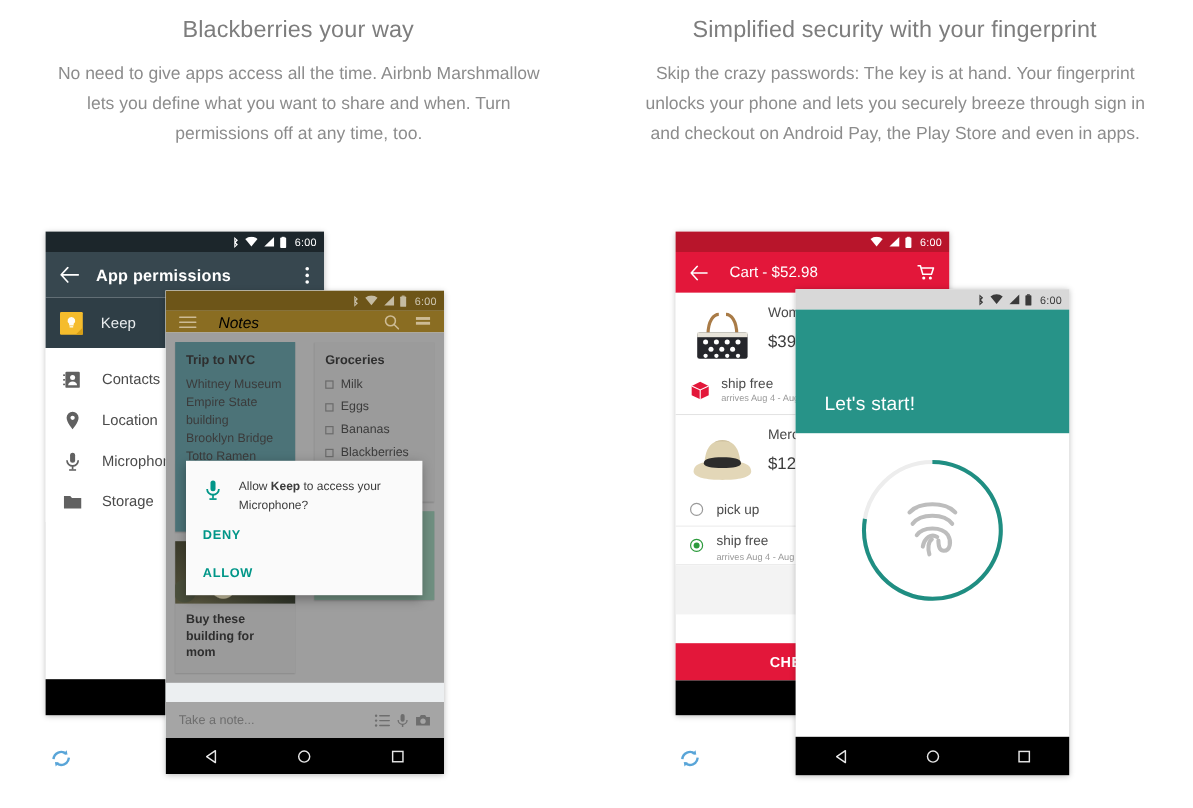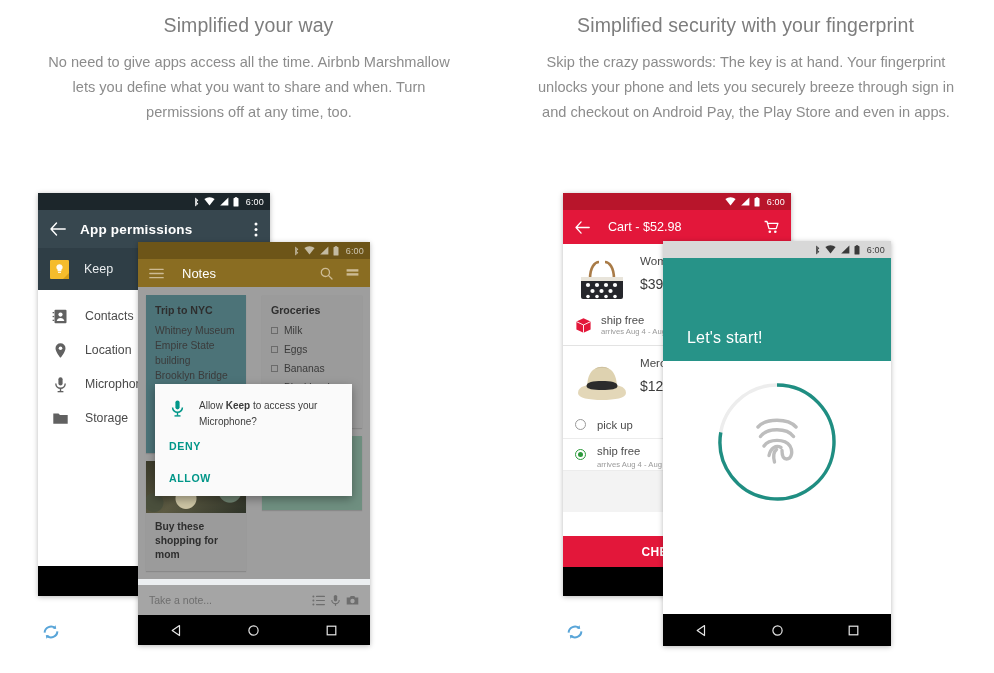--- a/index.html
+++ b/index.html
@@ -84,22 +84,22 @@
   }
   .perm-ico { width:17px; height:17px; flex:none; display:block; }
 
   
   #phone-notes {
     left: 138px; top: 242px; width: 232px; height: 403px;
   }
   .notes-inner { position:relative; width:100%; height:100%; overflow:hidden; background:#eceff1; }
   #phone-notes .statusbar { background:#6d5518; }
   .notes-toolbar{
-    background:#8a6d22; height:28px; display:flex; align-items:center;
-    padding:0 11px; gap:13px; color:#ffffff; font-size:13px;
+    background:#8a6d22; height:18px; display:flex; align-items:center;
+    padding:0 11px; gap:13px; color:#000000; font-size:13px;font-style:italic;
   }
   .notes-title{ flex:1; font-weight:400; margin-left:5px;}
   .notes-body{ position:relative; padding:8px 8px 0 8px; display:flex; gap:16px; background:#9e9e9e;}
   .note-col{ flex:1; }
   .note-card{
     padding:8px 9px 10px 9px; margin-bottom:8px;
     font-size:10.3px; line-height:15px; color:#3b3b3b;
     box-shadow:0 1px 1px rgba(0,0,0,.13);
   }
   .note-card .nc-title{ font-weight:700; font-size:10.6px; margin-bottom:5px; color:#2e2e2e;}
@@ -200,21 +200,21 @@
   #refresh-left{ left:40px; top:621px; }
   #refresh-right{ left:564px; top:621px; }
 </style>
 </head>
 <body>
 
 <div class="page">
 
   <div class="col col-left">
 
-    <div class="headline">Simplified your way</div>
+    <div class="headline">Blackberries your way</div>
     <div class="blurb">No need to give apps access all the time. Airbnb Marshmallow lets you define what you want to share and when. Turn permissions off at any time, too.</div>
 
     <div class="phone" id="phone-permissions">
       <div class="statusbar">
         <svg class="sb-ico" width="7" height="10" viewBox="0 0 7 10">
             <path d="M2.2 0.4 L5.3 3.2 L3.5 5 L5.3 6.8 L2.2 9.6 L2.2 0.4 M3 2.3 V3.6 L3.8 3.2 Z M3 6.4 V7.7 L3.8 7 Z" fill="#fff"></path>
           </svg>
         <svg class="sb-ico" width="11" height="9" viewBox="0 0 11 9">
             <path d="M0.4 2.1 A8 8 0 0 1 10.6 2.1 L5.5 8.4 Z" fill="#fff"></path>
           </svg>
@@ -334,21 +334,21 @@
               <div>Whitney Museum</div>
               <div>Empire State building</div>
               <div>Brooklyn Bridge</div>
               <div>Totto Ramen</div>
               <div>Chelsea Market</div>
               <div>MoMA</div>
               <div>Central Park</div>
             </div>
             <div class="note-photo-card">
               <div class="note-photo"></div>
-              <div class="note-photo-cap">Buy these shopping for mom</div>
+              <div class="note-photo-cap">Buy these building for mom</div>
             </div>
           </div>
 
           <div class="note-col">
             <div class="note-card note-gray">
               <div class="nc-title">Groceries</div>
               <div class="check-row">
                 <span class="check-box"></span>
                 <span>Milk</span>
               </div>

